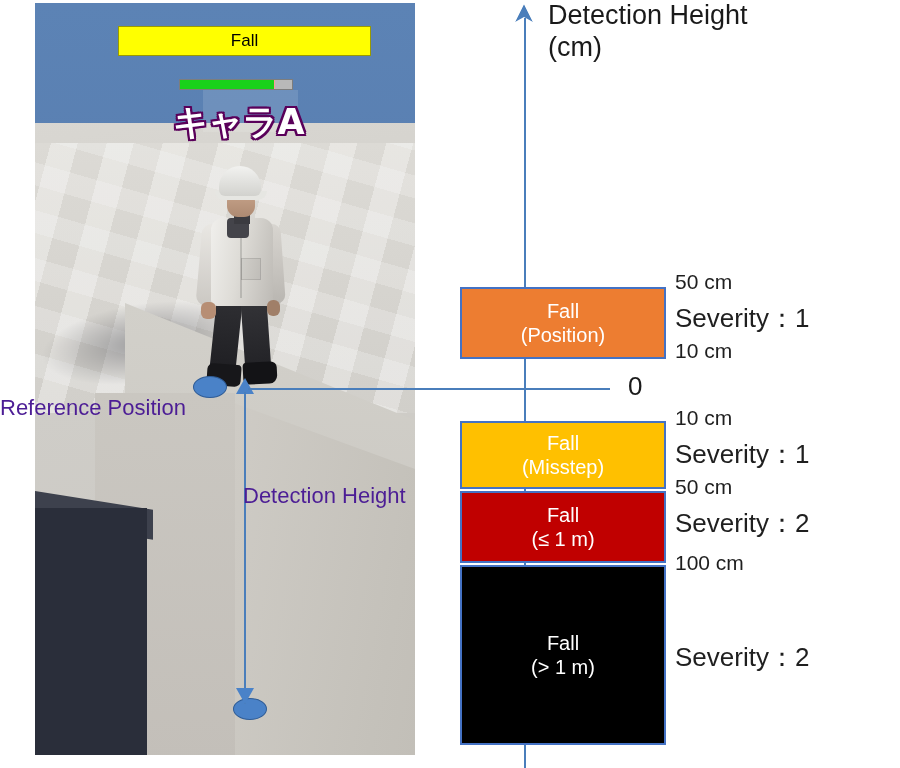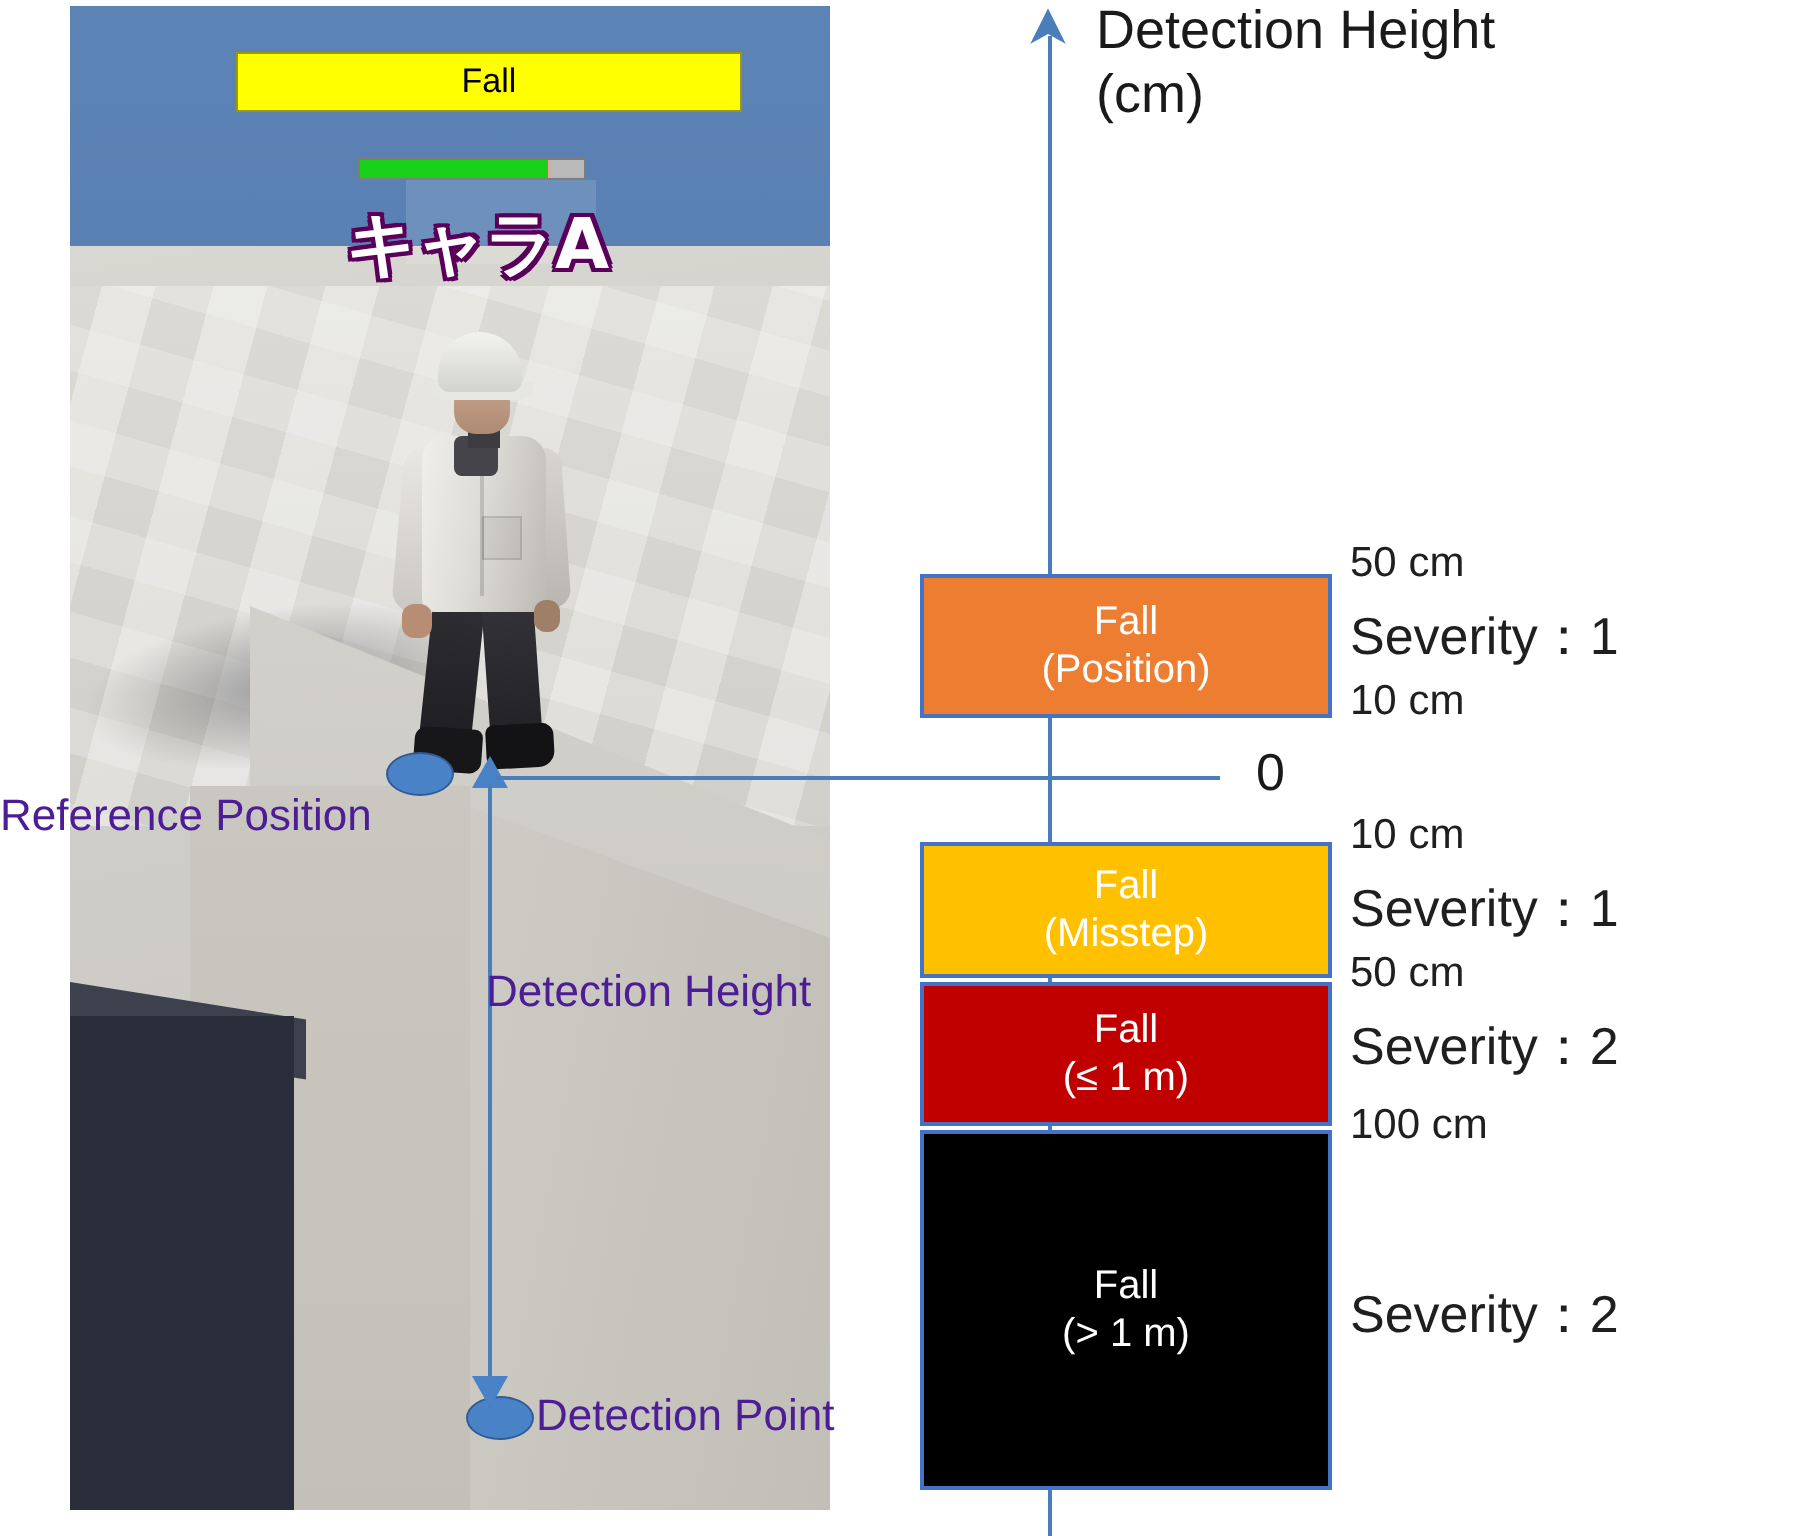--- a/index.html
+++ b/index.html
@@ -304,21 +304,20 @@
 
   <div class="dot" id="dot-reference"></div>
   <div class="dot" id="dot-detection"></div>
 
   <div class="meas-arrow-up"></div>
   <div class="meas-line"></div>
   <div class="meas-arrow-down"></div>
 
   <div class="anno-text" id="label-reference-position">Reference Position</div>
   <div class="anno-text" id="label-detection-height-scene">Detection Height</div>
-  <div class="anno-text" id="label-detection-point">Detection Point</div>
 
   <div class="axis-arrow-up"></div>
   <div class="axis-vline" id="axis-main"></div>
   <div class="axis-hline"></div>
 
   <div id="axis-title">
     <div>Detection Height</div>
     <div>(cm)</div>
   </div>
   <div id="zero-label">0</div>

